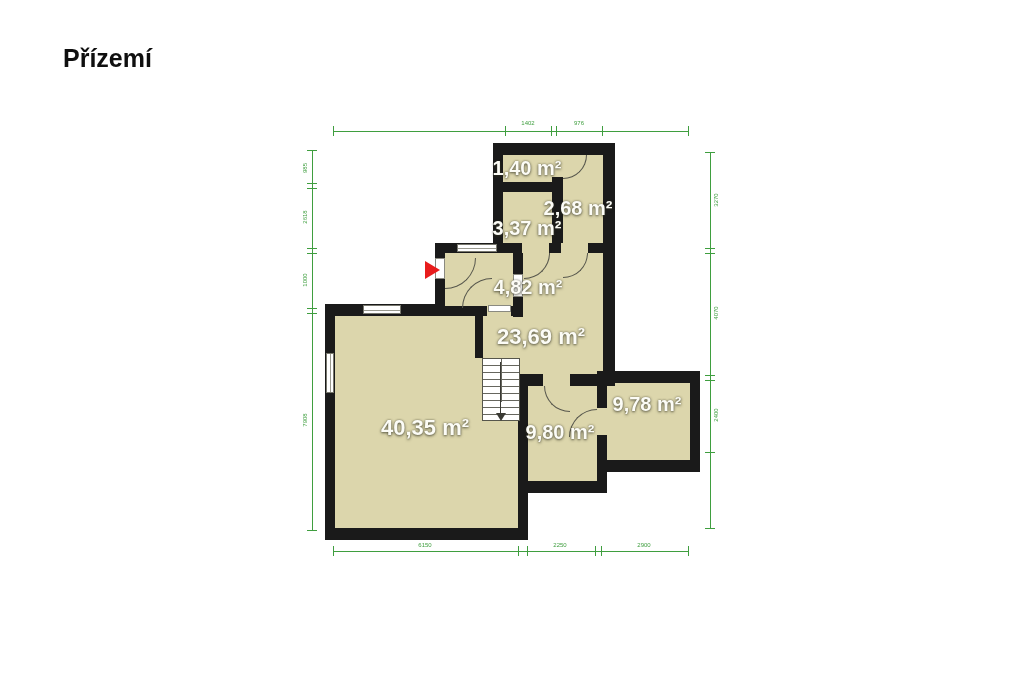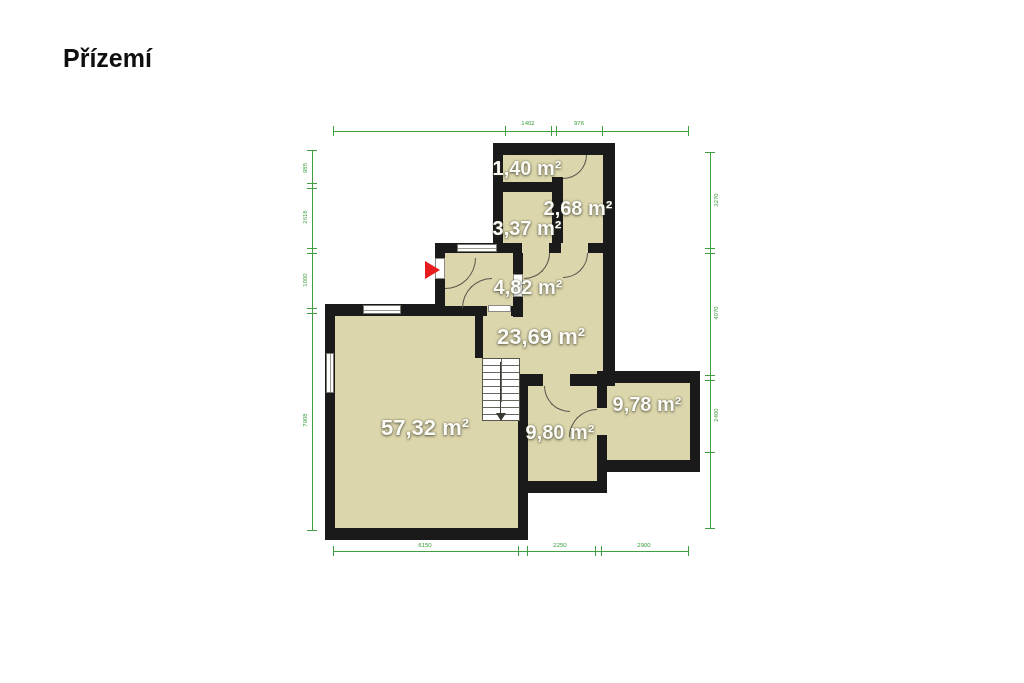--- a/index.html
+++ b/index.html
@@ -145,18 +145,18 @@
   <div class="abs arrowline" style="left:500px;top:362px;width:1px;height:51px;"></div>
   <div class="abs arrowhead" style="left:496px;top:413px;"></div>
 
   <div class="abs marker" style="left:425px;top:261px;"></div>
 
   <div class="abs roomlbl" style="left:527px;top:168px;">1,40 m²</div>
   <div class="abs roomlbl" style="left:578px;top:208px;">2,68 m²</div>
   <div class="abs roomlbl" style="left:527px;top:228px;">3,37 m²</div>
   <div class="abs roomlbl" style="left:480px;top:287px;margin-left:48px;">4,82 m²</div>
   <div class="abs roomlbl big" style="left:541px;top:337px;">23,69 m²</div>
-  <div class="abs roomlbl big" style="left:425px;top:428px;">57,32 m²</div>
+  <div class="abs roomlbl big" style="left:425px;top:428px;">40,35 m²</div>
   <div class="abs roomlbl" style="left:560px;top:432px;">9,80 m²</div>
   <div class="abs roomlbl" style="left:647px;top:404px;">9,78 m²</div>
 
 
 </div>
 
 </body></html>

